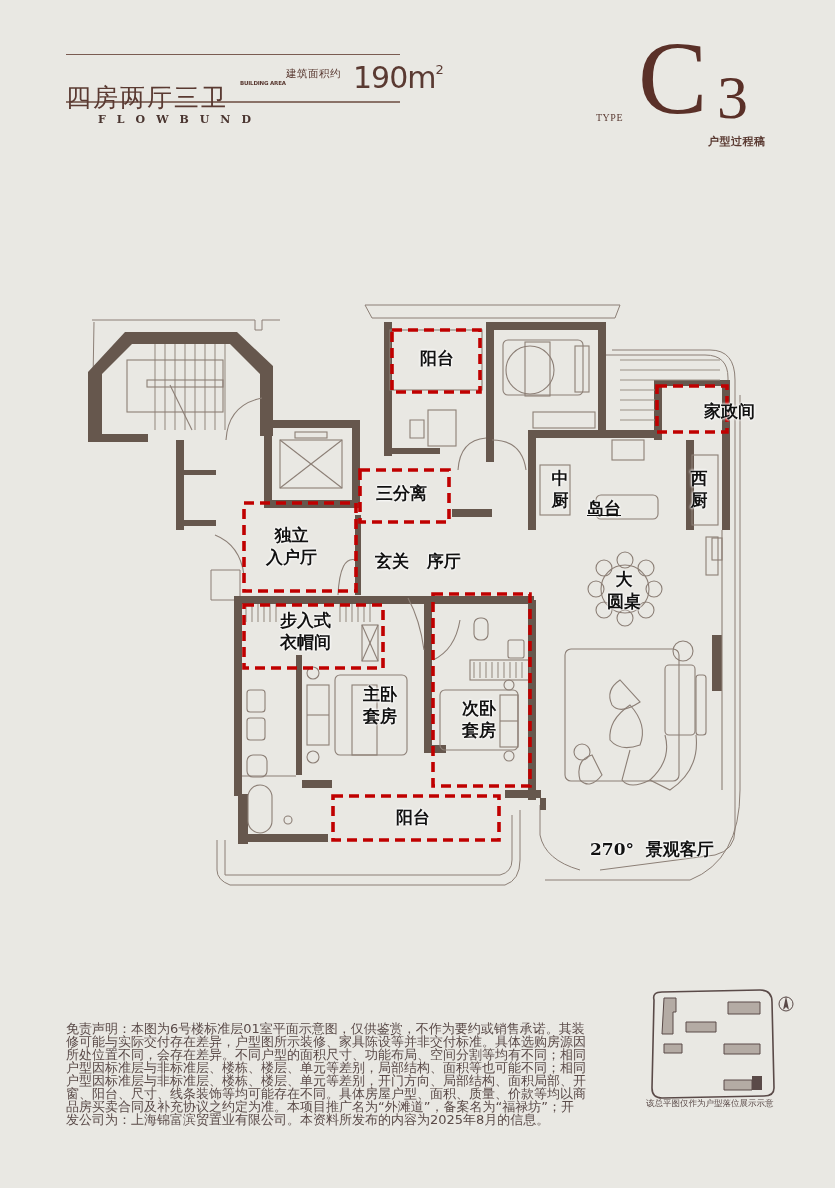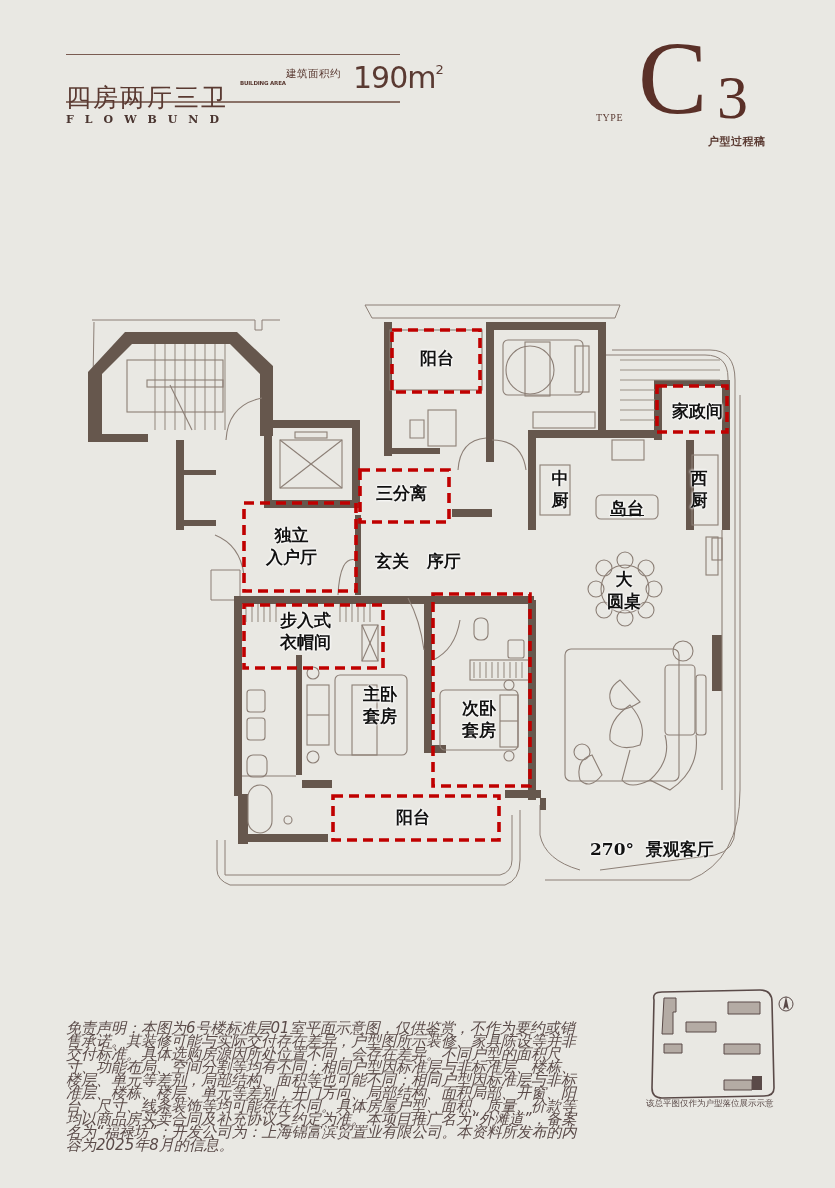--- a/index.html
+++ b/index.html
@@ -20,37 +20,37 @@
   .title-row { display: flex; align-items: center; height: 40px; margin-top: 2px; }
   .type-title { font-size: 25px; color: #5a3a32; letter-spacing: 2px; white-space: nowrap; margin-top: 40px; }
   .vbar { width: 2px; height: 28px; background: #6b4d44; margin: 0 6px; }
   .area-block { display: flex; flex-direction: column; line-height: 1; }
   .area-cn { font-size: 10.5px; color: #5a3a32; letter-spacing: 0.5px; white-space: nowrap; padding-left: 46px; }
   .area-en { font-size: 5.5px; font-weight: bold; color: #5a3a32; margin-top: 3px; letter-spacing: -0.2px; white-space: nowrap; }
   .area-val { font-size: 30px; color: #5a3a32; letter-spacing: -1px; white-space: nowrap; }
   .area-val sup { font-size: 13px; vertical-align: 14px; }
   .brand {
     margin-top: 10px; font-family: "DejaVu Serif", "Liberation Serif", serif;
-    font-size: 11px; font-weight: bold; letter-spacing: 11px; color: #4a3530;
+    font-size: 11px; font-weight: bold; letter-spacing: 11px; color: #4a3530; margin-left: 32px;
   }
   .type-block { position: absolute; left: 594px; top: 44px; width: 200px; height: 110px; }
   .type-label { position: absolute; left: 2px; top: 68px; font-family: "Liberation Serif", serif; font-size: 10px; color: #5a3a32; letter-spacing: 0.5px; }
   .type-c { position: absolute; left: 44px; top: -18px; font-family: "Liberation Serif", serif; font-size: 104px; color: #5a3028; line-height: 1; }
   .type-3 { position: absolute; left: 123px; top: 22px; font-family: "Liberation Serif", serif; font-size: 62px; color: #5a3028; line-height: 1; }
   .type-sub { position: absolute; left: 114px; top: 90px; font-size: 11px; color: #5a3a32; letter-spacing: 0.5px; white-space: nowrap; font-weight: bold; }
 
   .plan { position: absolute; left: 0; top: 0; width: 835px; height: 1188px; }
   .room-label {
     position: absolute; font-weight: bold; color: #111; font-size: 17px; line-height: 1.3;
     text-align: center; white-space: nowrap;
     text-shadow: 0 0 3px #fff, 0 0 3px #fff, 0 0 2px #fff;
   }
   .disclaimer {
     position: absolute; left: 66px; top: 1022px; width: 520px;
-    font-size: 15px; line-height: 13px; color: #5a4a48; font-style: italic;
+    font-size: 13px; line-height: 13px; color: #5a4a48;
   }
   .siteplan { position: absolute; left: 640px; top: 988px; width: 170px; height: 130px; }
   .site-caption { position: absolute; left: 646px; top: 1098px; font-size: 8.5px; color: #5a4a48; white-space: nowrap; }
 </style>
 </head>
 <body>
 
 <div class="header-left">
   <div class="rule"></div>
   <div class="title-row">
@@ -272,24 +272,24 @@
     <rect x="657" y="386" width="70" height="46"></rect>
     <rect x="360" y="470" width="89" height="52"></rect>
     <rect x="244" y="503" width="112" height="88"></rect>
     <rect x="244" y="605" width="139" height="63"></rect>
     <rect x="433" y="594" width="97" height="192"></rect>
     <rect x="333" y="796" width="166" height="44"></rect>
   </g>
 </svg>
 
 <div class="room-label" style="left:420px;top:347px;">阳台</div>
-<div class="room-label" style="left:628px;top:400px;padding-left:44px;">家政间</div>
+<div class="room-label" style="left:660px;top:400px;padding-left:44px;">家政间</div>
 <div class="room-label" style="left:549px;top:467px;width:22px;white-space:pre-line;">中
 厨</div>
-<div class="room-label" style="left:610px;top:497px;text-decoration:underline;">岛台</div>
+<div class="room-label" style="left:587px;top:497px;text-decoration:underline;">岛台</div>
 <div class="room-label" style="left:688px;top:467px;width:22px;white-space:pre-line;">西
 厨</div>
 <div class="room-label" style="left:376px;top:482px;">三分离</div>
 <div class="room-label" style="left:266px;top:524px;white-space:pre-line;">独立
 入户厅</div>
 <div class="room-label" style="left:375px;top:550px;white-space:pre;">玄关   序厅</div>
 <div class="room-label" style="left:607px;top:568px;white-space:pre-line;">大
 圆桌</div>
 <div class="room-label" style="left:280px;top:609px;white-space:pre-line;">步入式
 衣帽间</div>

